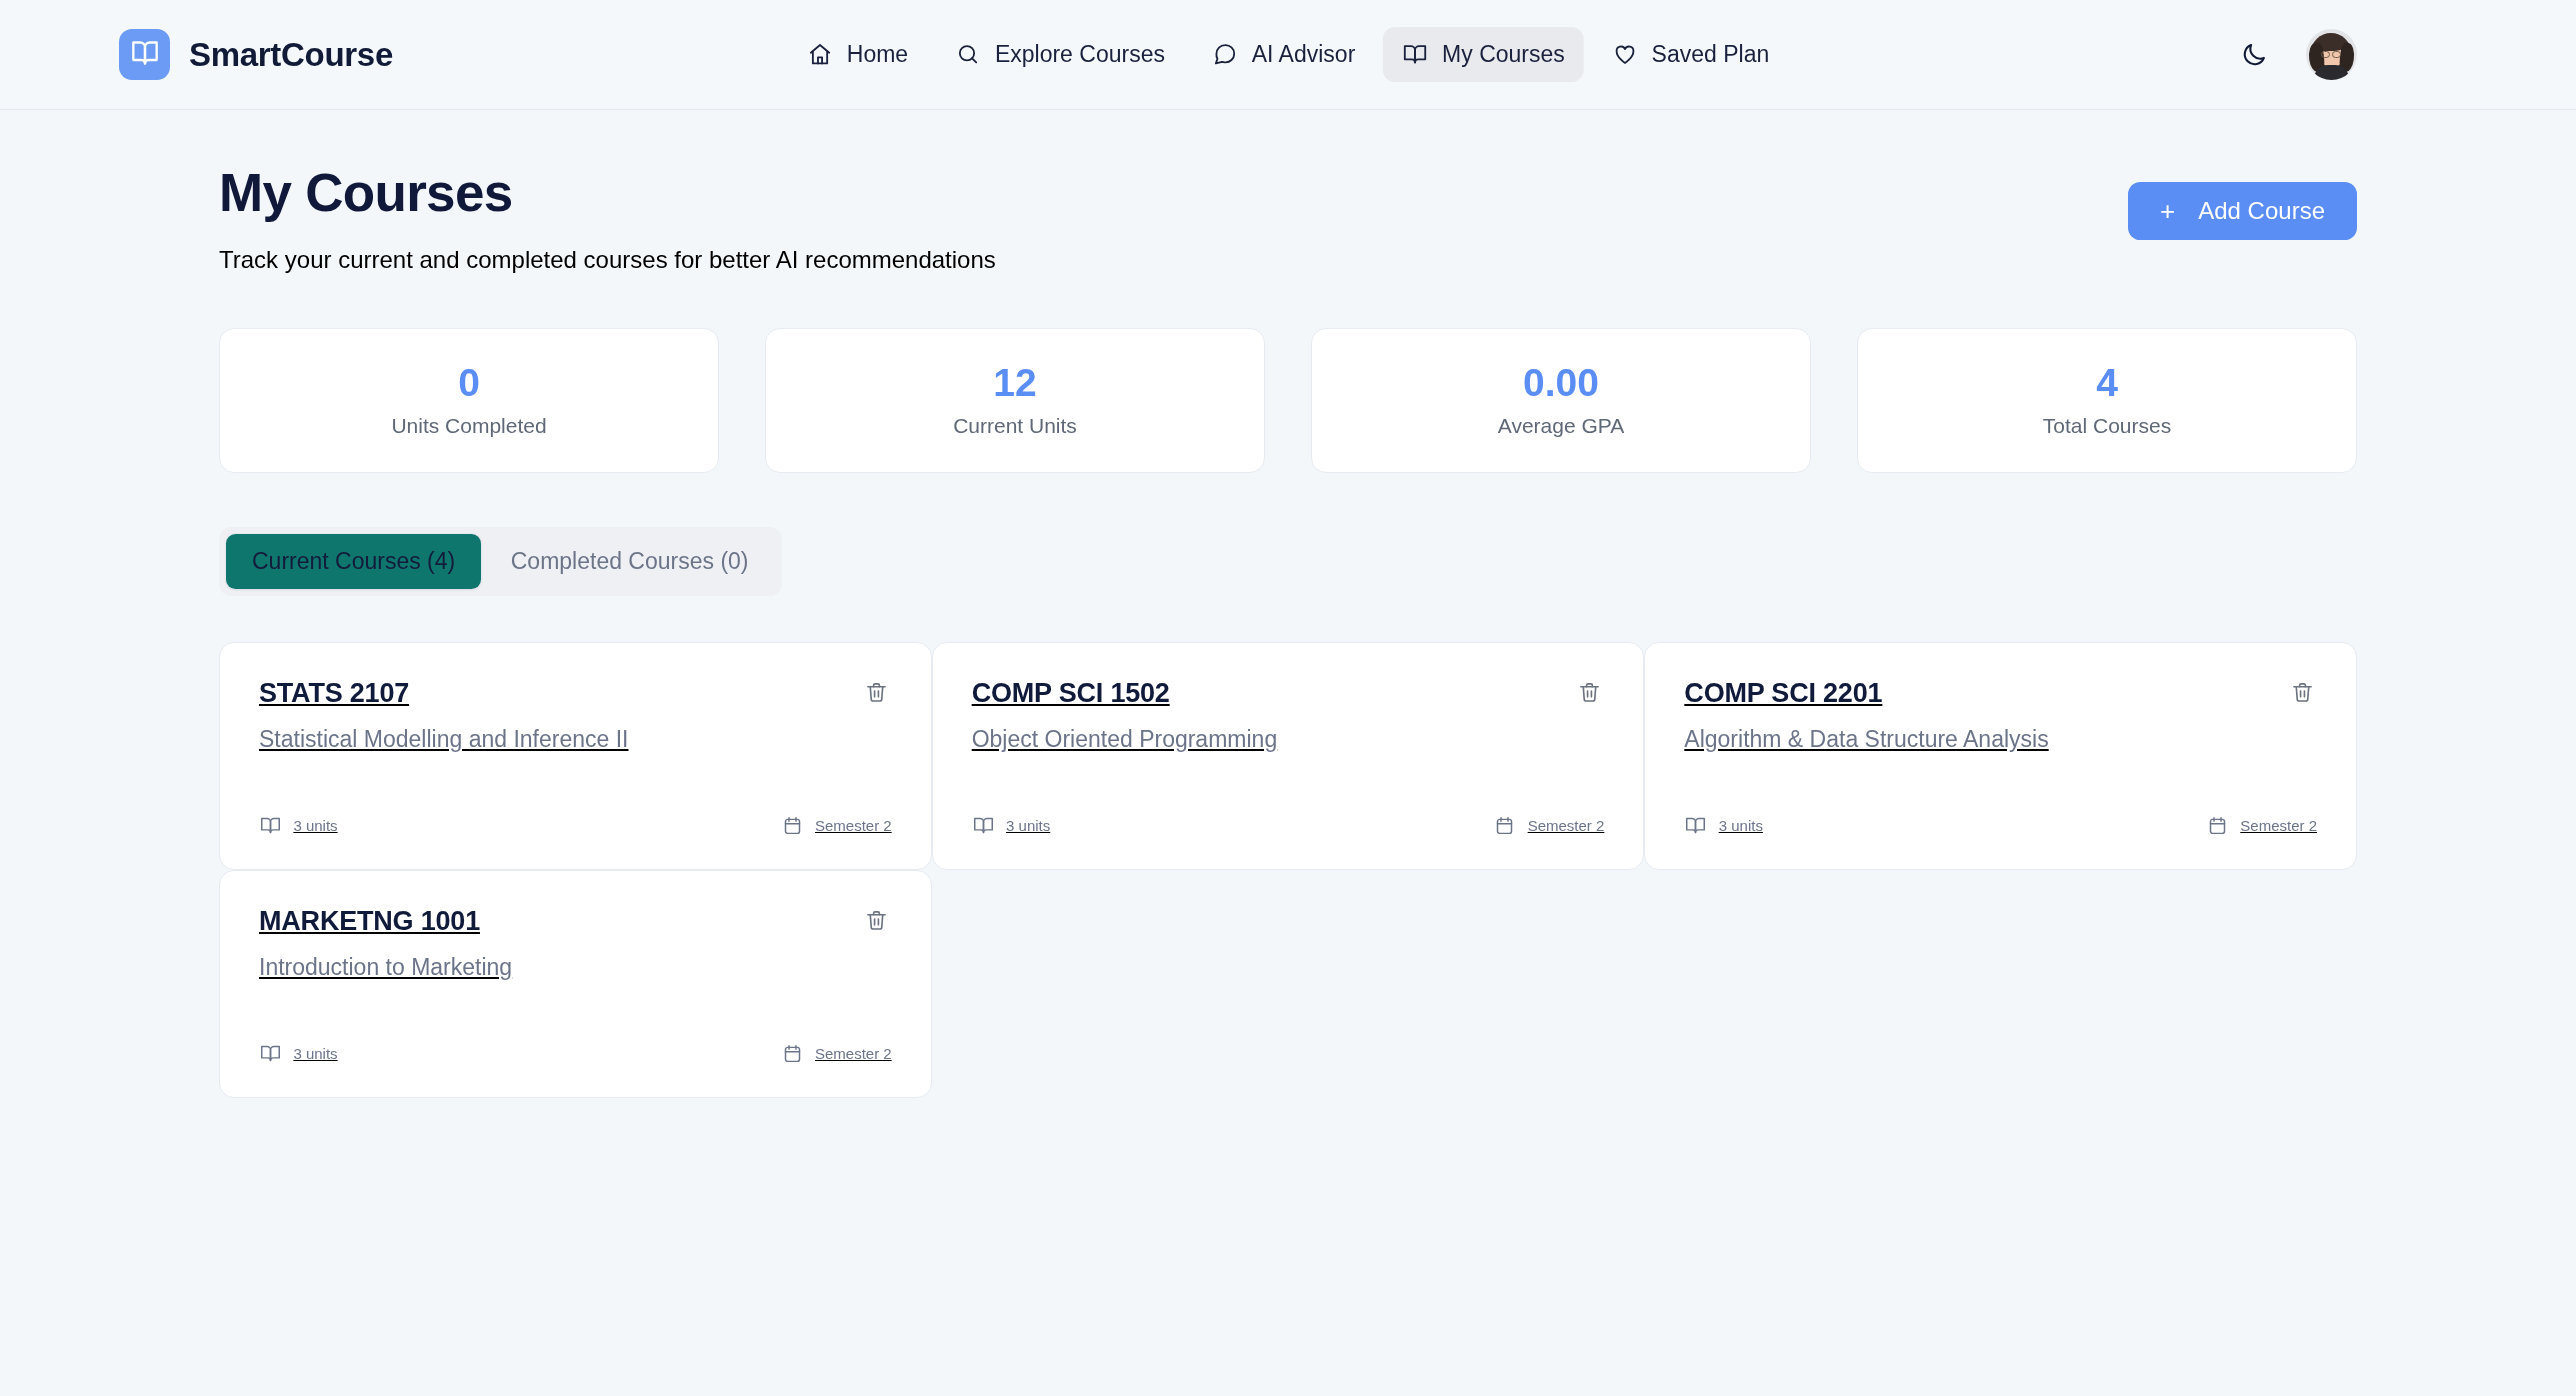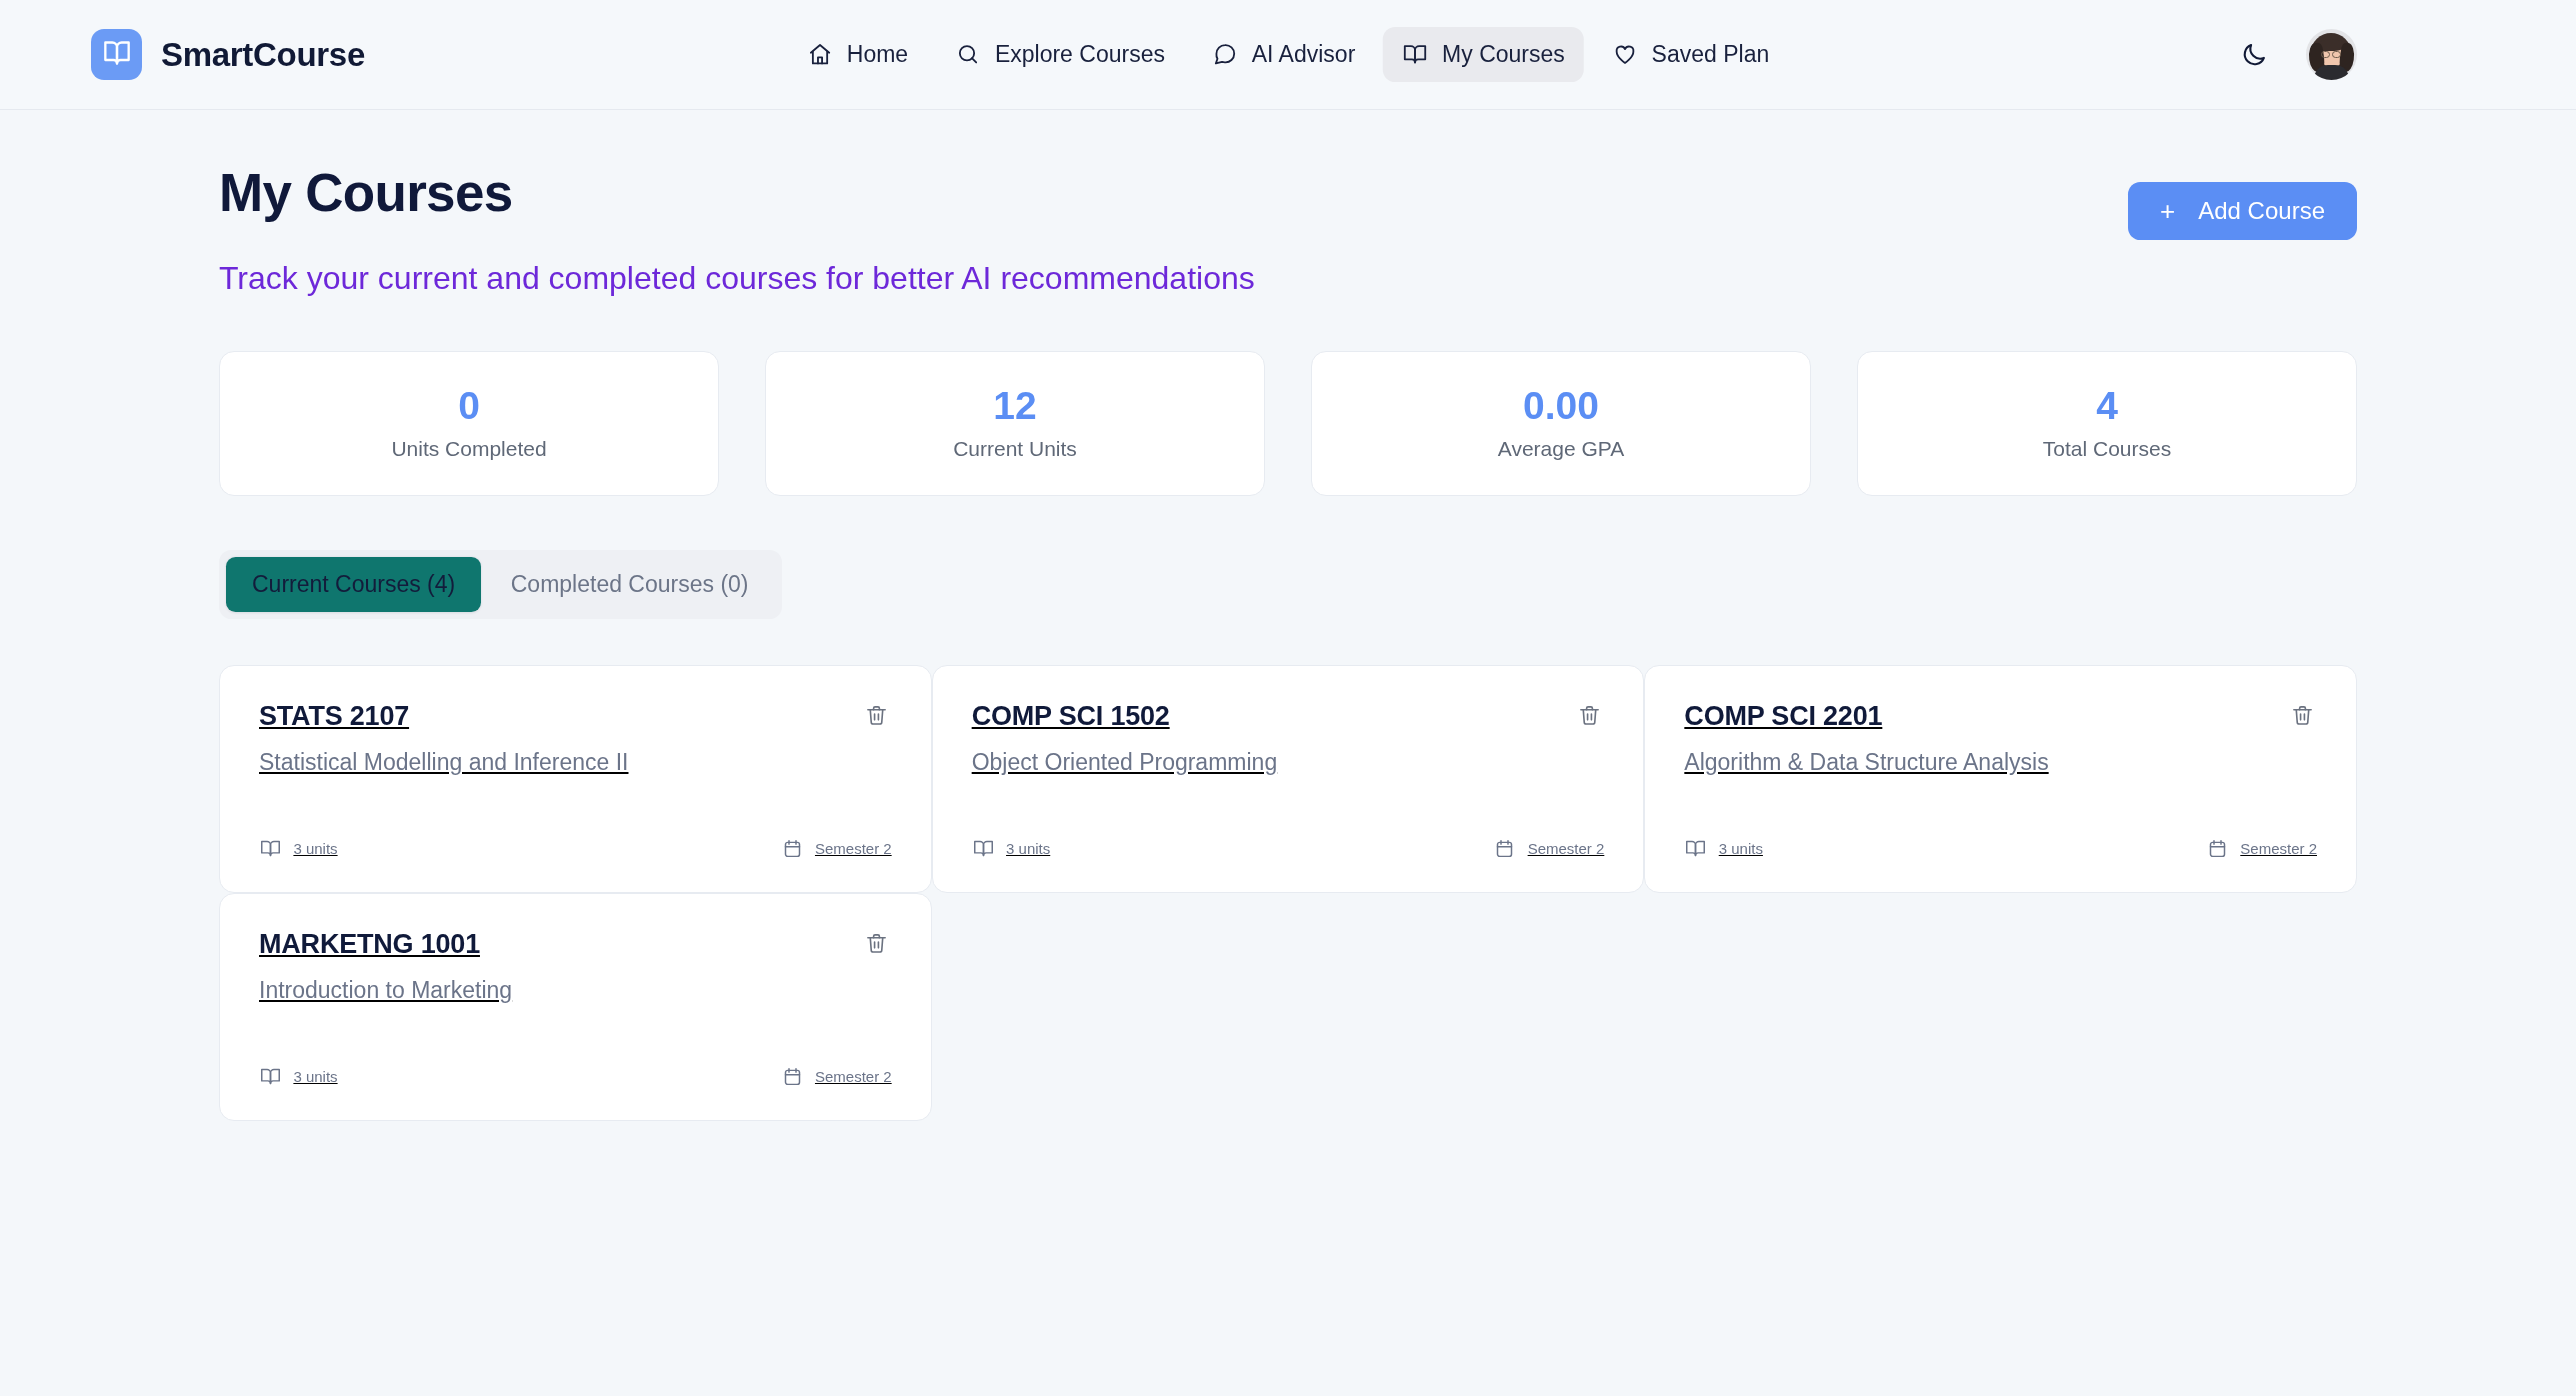--- a/index.html
+++ b/index.html
@@ -12,21 +12,21 @@
     -webkit-font-smoothing: antialiased;
   }
 
   
   .header {
     height: 110px;
     background: #f5f8fb;
     border-bottom: 1.8px solid #e5e9ef;
     display: flex;
     align-items: center;
-    padding: 0 219px 0 91px;
+    padding: 0 219px 0 119px;
     position: relative;
   }
 
   .brand {
     display: flex;
     align-items: center;
     gap: 19px;
     flex: 0 0 auto;
   }
   .brand-logo {
@@ -126,23 +126,23 @@
     justify-content: space-between;
   }
   .page-title {
     font-size: 53px;
     font-weight: bold;
     color: #10193a;
     letter-spacing: -0.7px;
     line-height: 1.15;
   }
   .page-sub {
-    margin-top: 36px;
-    font-size: 32px;
-    color: #6d28d9;
+    margin-top: 22px;
+    font-size: 24px;
+    color: #000000;
   }
 
   .add-btn {
     display: flex;
     align-items: center;
     gap: 23px;
     background: #5b8ef4;
     color: #ffffff;
     border: none;
     border-radius: 12.3px;

